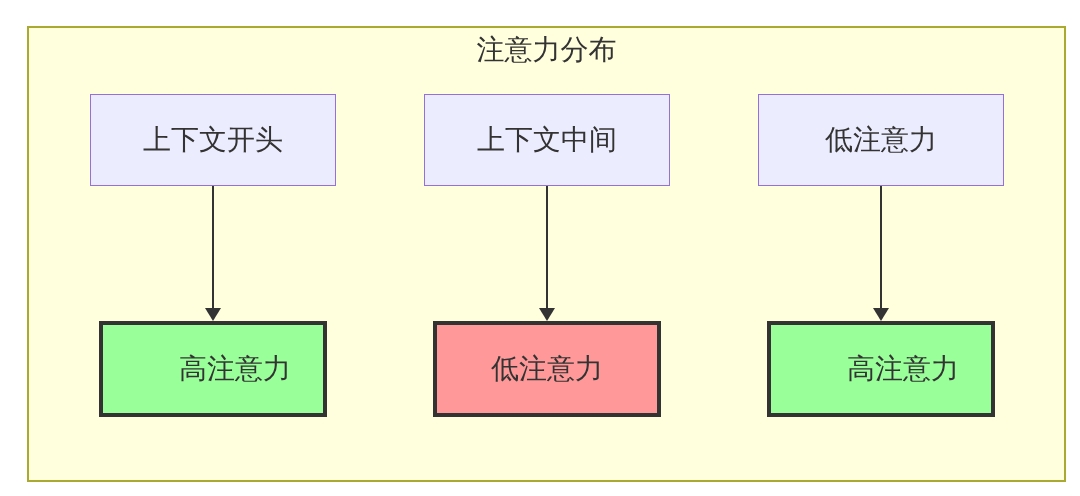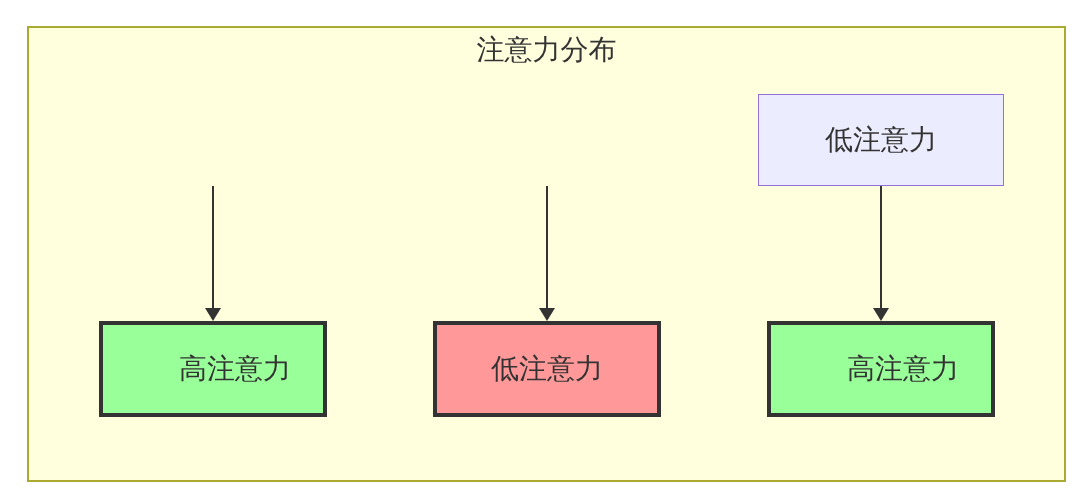--- a/index.html
+++ b/index.html
@@ -89,28 +89,34 @@
   }
 </style>
 </head>
 <body>
 
 <div class="canvas">
   <div class="panel">
 
     <div class="title">注意力分布</div>
 
+    <div class="node source s0">
+      <span>上下文开头</span>
+    </div>
     <div class="arrow a0">
       <div class="shaft"></div>
       <div class="head"></div>
     </div>
     <div class="node result r0" data-level="high">
       <span>高注意力</span>
     </div>
 
+    <div class="node source s1">
+      <span>上下文中间</span>
+    </div>
     <div class="arrow a1">
       <div class="shaft"></div>
       <div class="head"></div>
     </div>
     <div class="node result r1" data-level="low">
       <span>低注意力</span>
     </div>
 
     <div class="node source s2">
       <span>低注意力</span>

